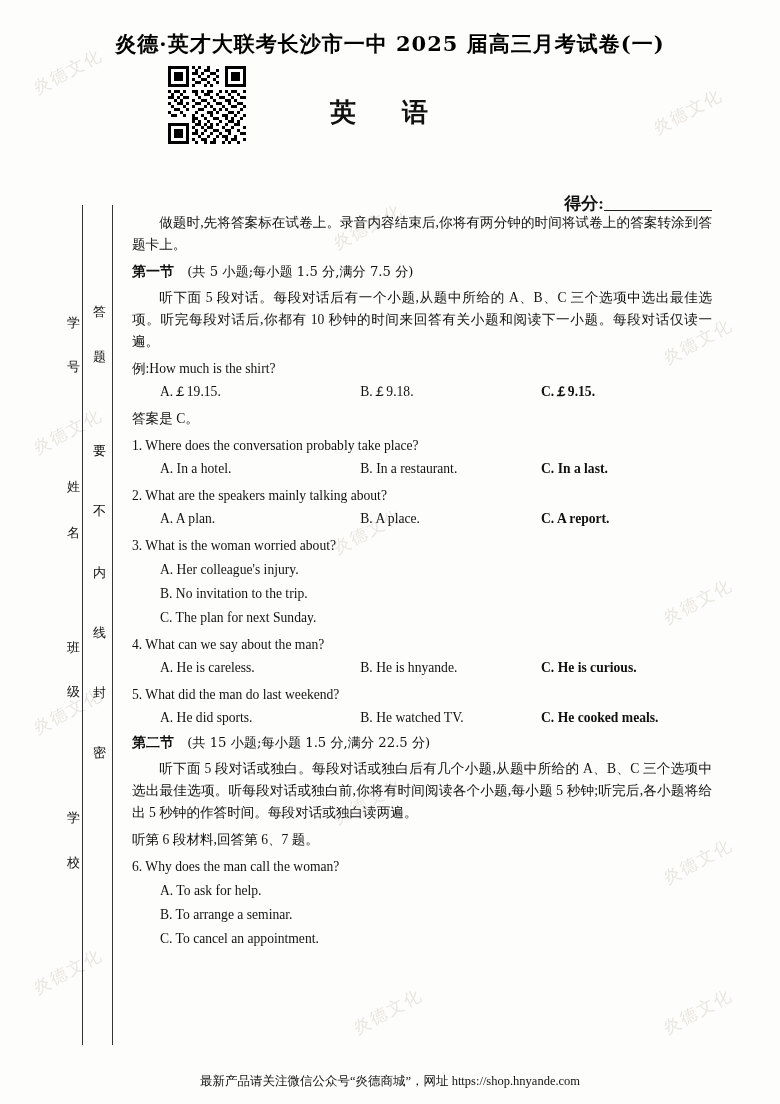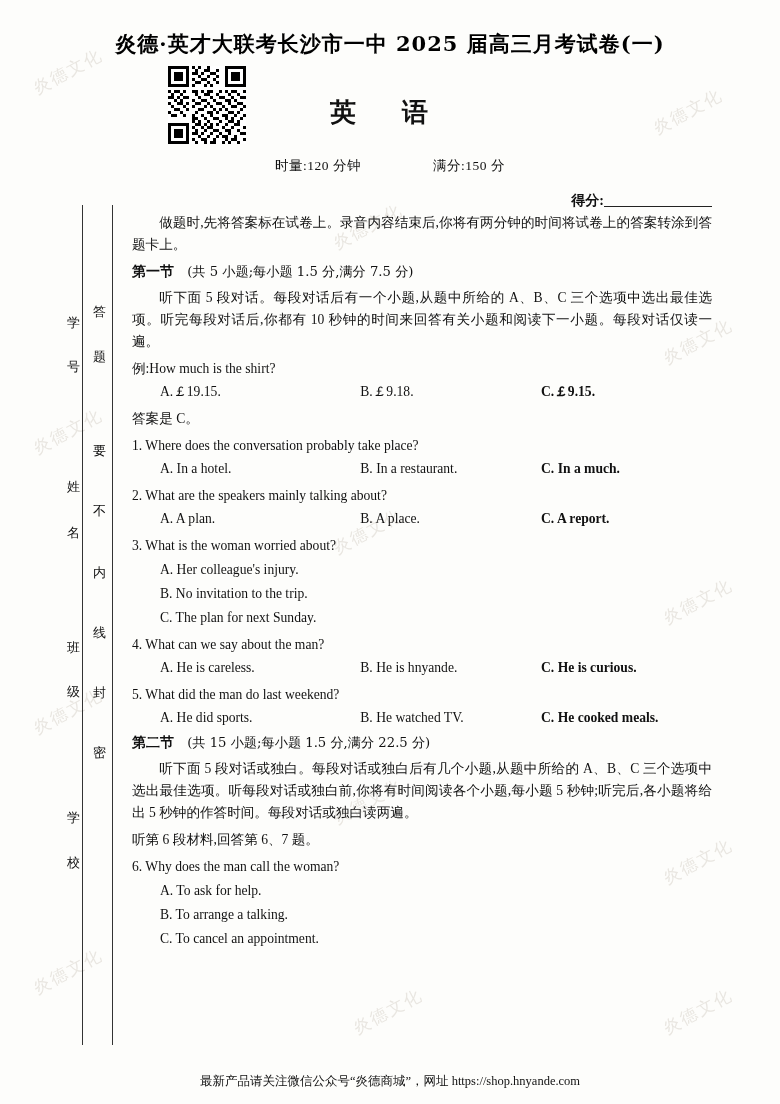--- a/index.html
+++ b/index.html
@@ -42,21 +42,21 @@
     position:absolute;left:168px;top:66px;width:78px;height:78px;
   }
   .qr svg{display:block;}
   .timeline{
     position:absolute;top:157px;left:0;width:780px;text-align:center;
     font-size:13.5px;letter-spacing:.5px;
   }
   .timeline span.gap{display:inline-block;width:72px;}
   .score{
     position:absolute;top:192px;right:68px;
-    font-size:14px;font-weight:bold;
+    font-size:17px;font-weight:bold;
   }
   .score .line{
     display:inline-block;width:108px;border-bottom:1px solid #222;vertical-align:-2px;
   }
   
   .leftband{
     position:absolute;left:60px;top:205px;width:70px;height:840px;
   }
   .vline{
     position:absolute;top:0;width:0;border-left:1px solid #333;height:840px;
@@ -283,23 +283,20 @@
           <rect x="14" y="25" width="2" height="1"></rect>
         <rect x="18" y="25" width="1" height="1"></rect>
           <rect x="20" y="25" width="1" height="1"></rect>
           <rect x="23" y="25" width="1" height="1"></rect>
       </g>
     </svg>
   </div>
 
   <div class="subject">英　语</div>
 
-  <div class="timeline">
-    <span>时量:120 分钟</span><span class="gap"></span><span>满分:150 分</span>
-  </div>
 
   <div class="score">
     <span>得分:</span><span class="line"></span>
   </div>
 
   <div class="leftband">
     <div class="vline a"></div>
     <div class="vline b"></div>
 
     <div class="vcol right seg" style="top:90px;">答　题</div>
@@ -335,21 +332,21 @@
     </div>
     <p class="q">答案是 C。</p>
 
     <p class="q">
       <span>1.</span>
       <span>Where does the conversation probably take place?</span>
     </p>
     <div class="opts">
       <span class="o o1">A. In a hotel.</span>
       <span class="o o2">B. In a restaurant.</span>
-      <span class="o o3">C. In a much.</span>
+      <span class="o o3">C. In a last.</span>
     </div>
 
     <p class="q">
       <span>2.</span>
       <span>What are the speakers mainly talking about?</span>
     </p>
     <div class="opts">
       <span class="o o1">A. A plan.</span>
       <span class="o o2">B. A place.</span>
       <span class="o o3">C. A report.</span>
@@ -389,21 +386,21 @@
 
     <p class="indent">听下面 5 段对话或独白。每段对话或独白后有几个小题,从题中所给的 A、B、C 三个选项中选出最佳选项。听每段对话或独白前,你将有时间阅读各个小题,每小题 5 秒钟;听完后,各小题将给出 5 秒钟的作答时间。每段对话或独白读两遍。</p>
 
     <p class="q">听第 6 段材料,回答第 6、7 题。</p>
 
     <p class="q">
       <span>6.</span>
       <span>Why does the man call the woman?</span>
     </p>
     <p class="suba">A. To ask for help.</p>
-    <p class="suba">B. To arrange a talking.</p>
+    <p class="suba">B. To arrange a seminar.</p>
     <p class="suba">C. To cancel an appointment.</p>
 
   </div>
 
 
   <div class="footnote">最新产品请关注微信公众号“炎德商城”，网址 https://shop.hnyande.com</div>
 
 </div>
 
 </body></html>

